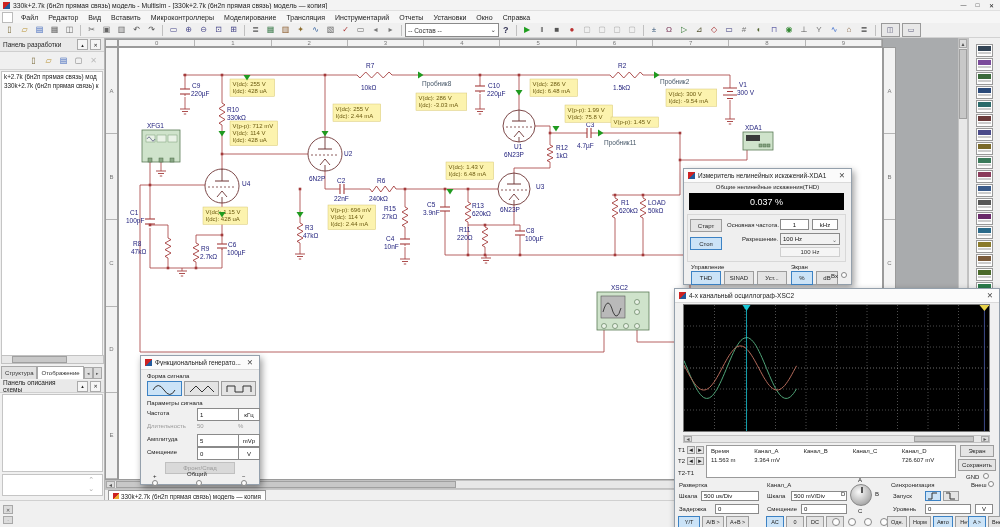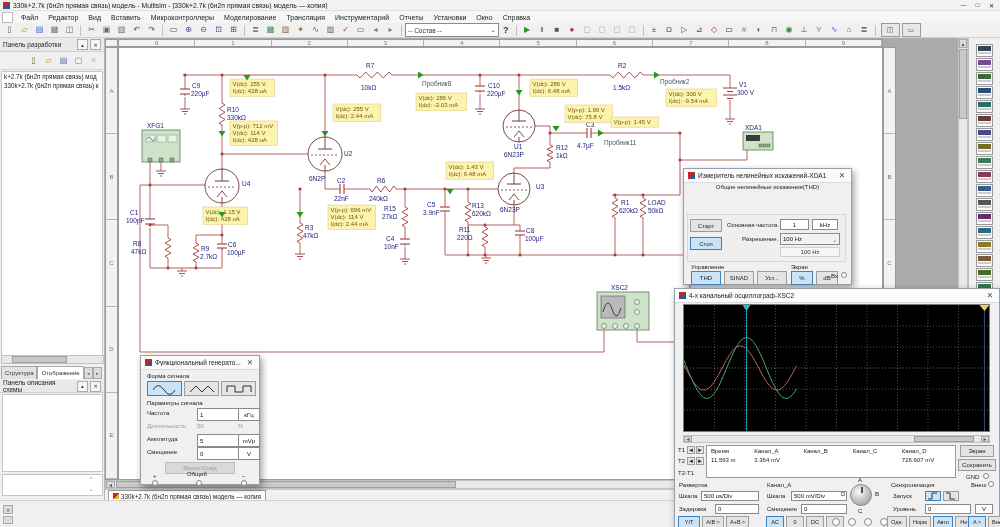--- a/index.html
+++ b/index.html
@@ -728,20 +728,23 @@
 
   </div>
 
   <div class="win" id="win-analyzer" style="left:683px;top:168px;width:167px;height:115px;z-index:11;">
     <div class="wtitle">
       <span class="wicon"></span>
       <span class="wtext">Измеритель нелинейных искажений-XDA1</span>
       <span class="wclose">✕</span>
     </div>
     <div class="abs" style="left:0;top:15px;width:100%;text-align:center;font-size:6px;color:#222;">Общие нелинейные искажения(THD)</div>
+    <div id="thd-display" class="abs" style="left:5px;top:24px;width:155px;height:17px;">
+      <span>0.037 %</span>
+    </div>
     <div class="abs" style="left:3px;top:45px;width:159px;height:48px;border:1px solid #d8d8d8;background:#efefef;"></div>
     <div class="btn3 abs" style="left:6px;top:50px;width:32px;height:13px;">Старт</div>
     <div class="btn3 hl abs" style="left:6px;top:68px;width:32px;height:13px;">Стоп</div>
     <span class="glabel abs" style="left:43px;top:53px;">Основная частота.</span>
     <div class="inp abs" style="left:96px;top:50px;width:29px;height:11px;justify-content:center;">1</div>
     <div class="inp abs" style="left:128px;top:50px;width:26px;height:11px;justify-content:center;">kHz</div>
     <span class="glabel abs" style="left:58px;top:67px;">Разрешение.</span>
     <div class="inp abs" style="left:96px;top:64px;width:60px;height:12px;background:#f2f2f2;justify-content:space-between;">
       <span>100 Hz</span>
       <span style="color:#666;">⌄</span>

